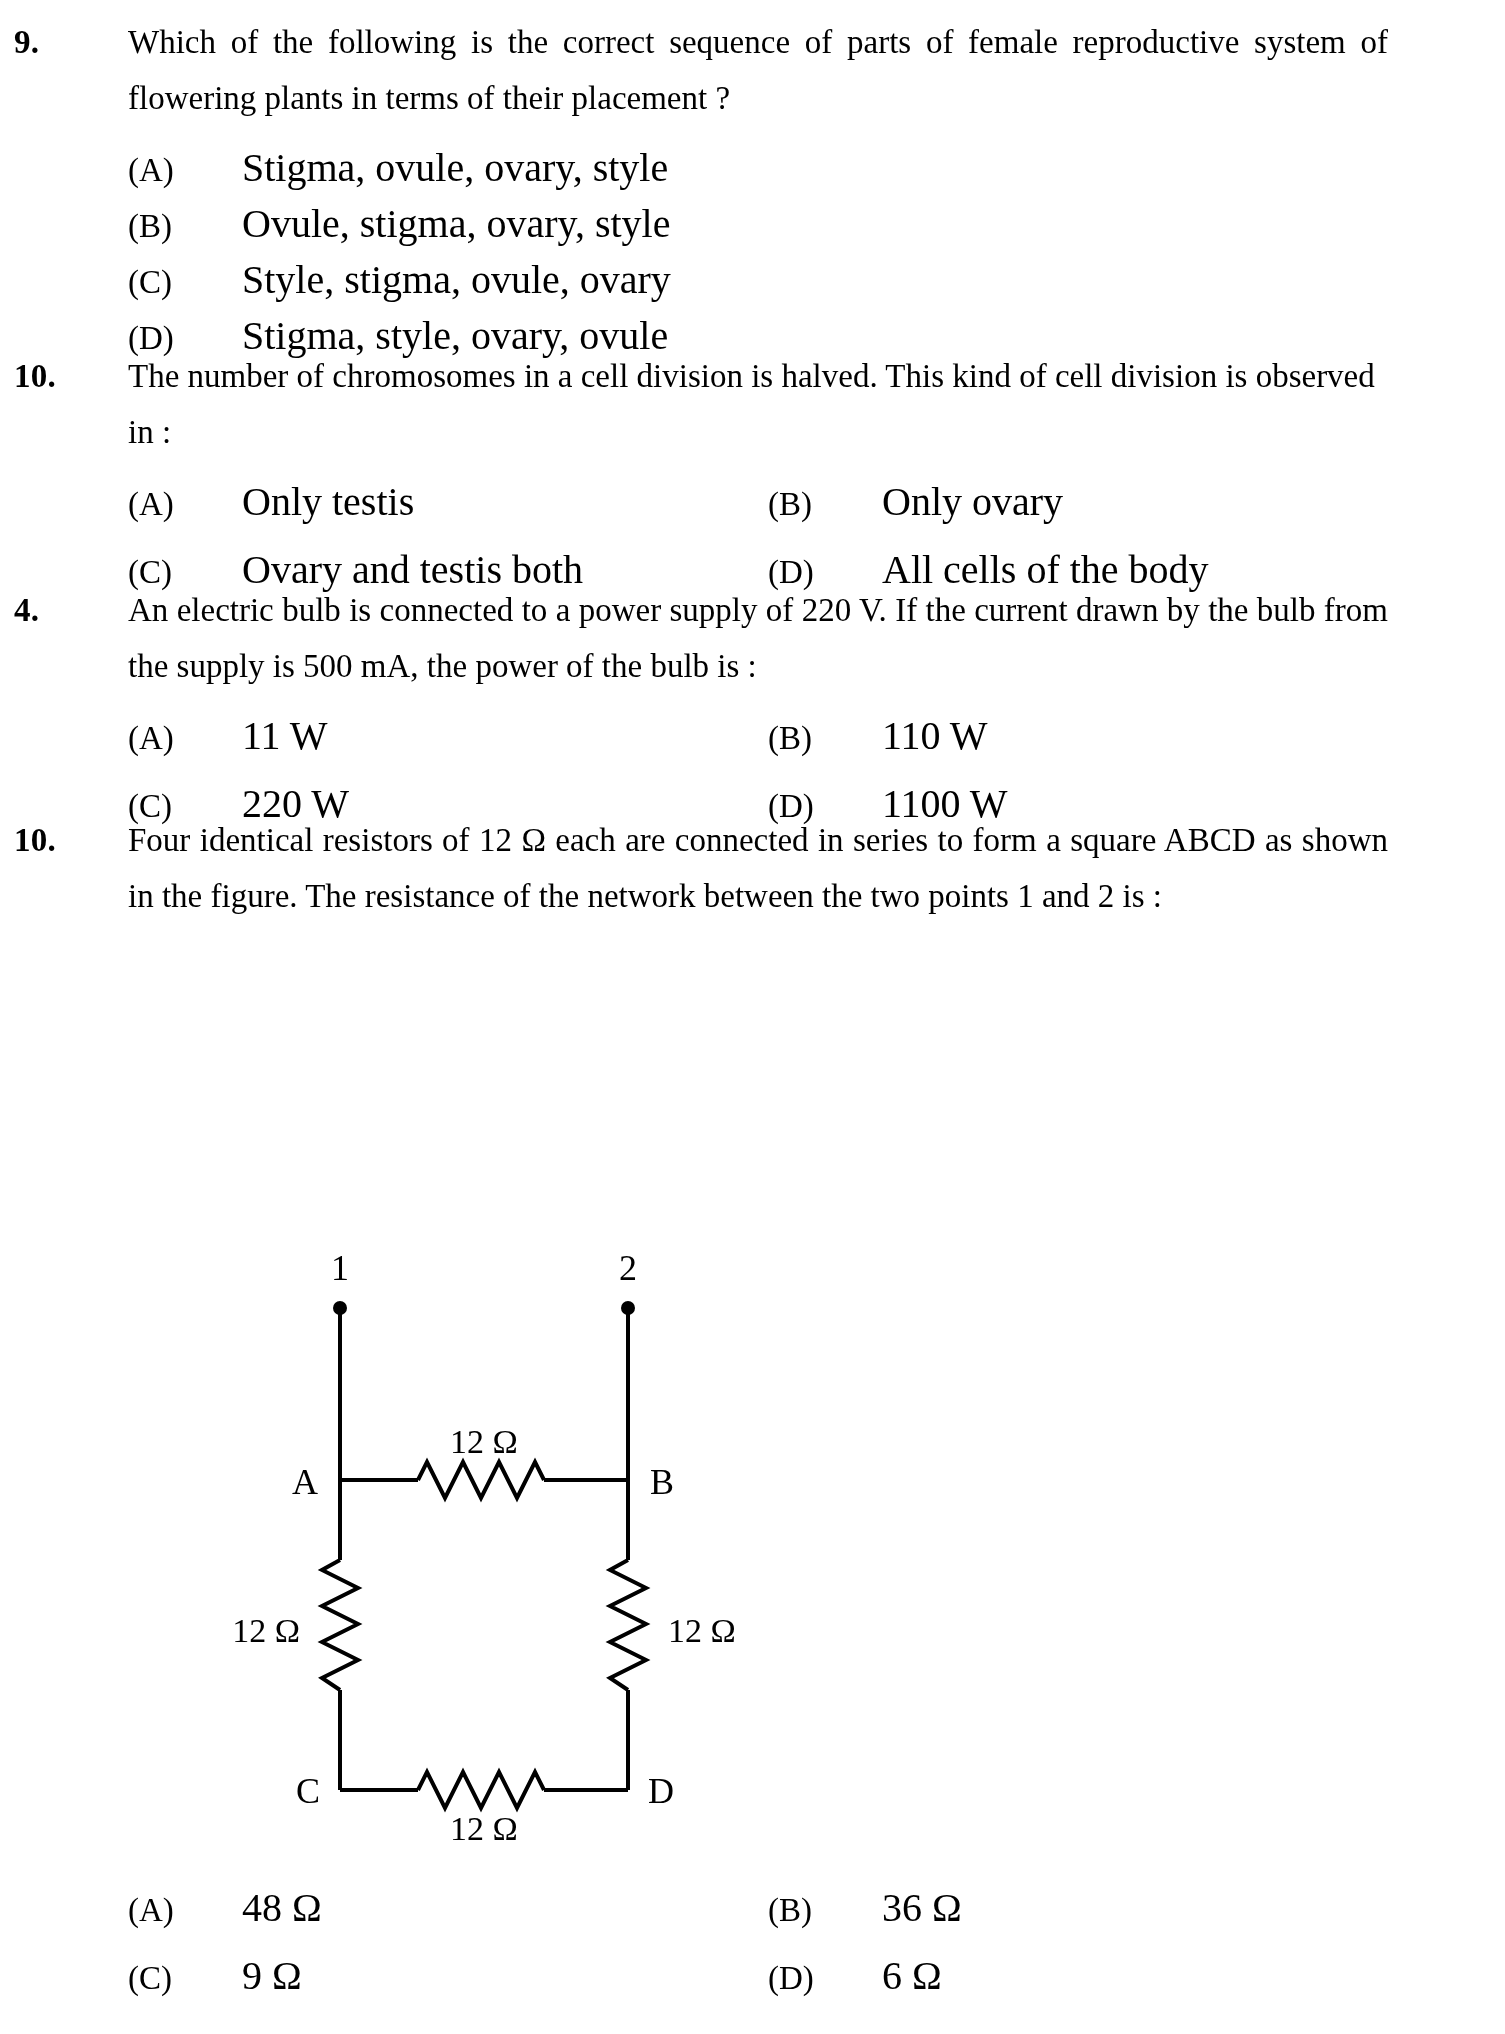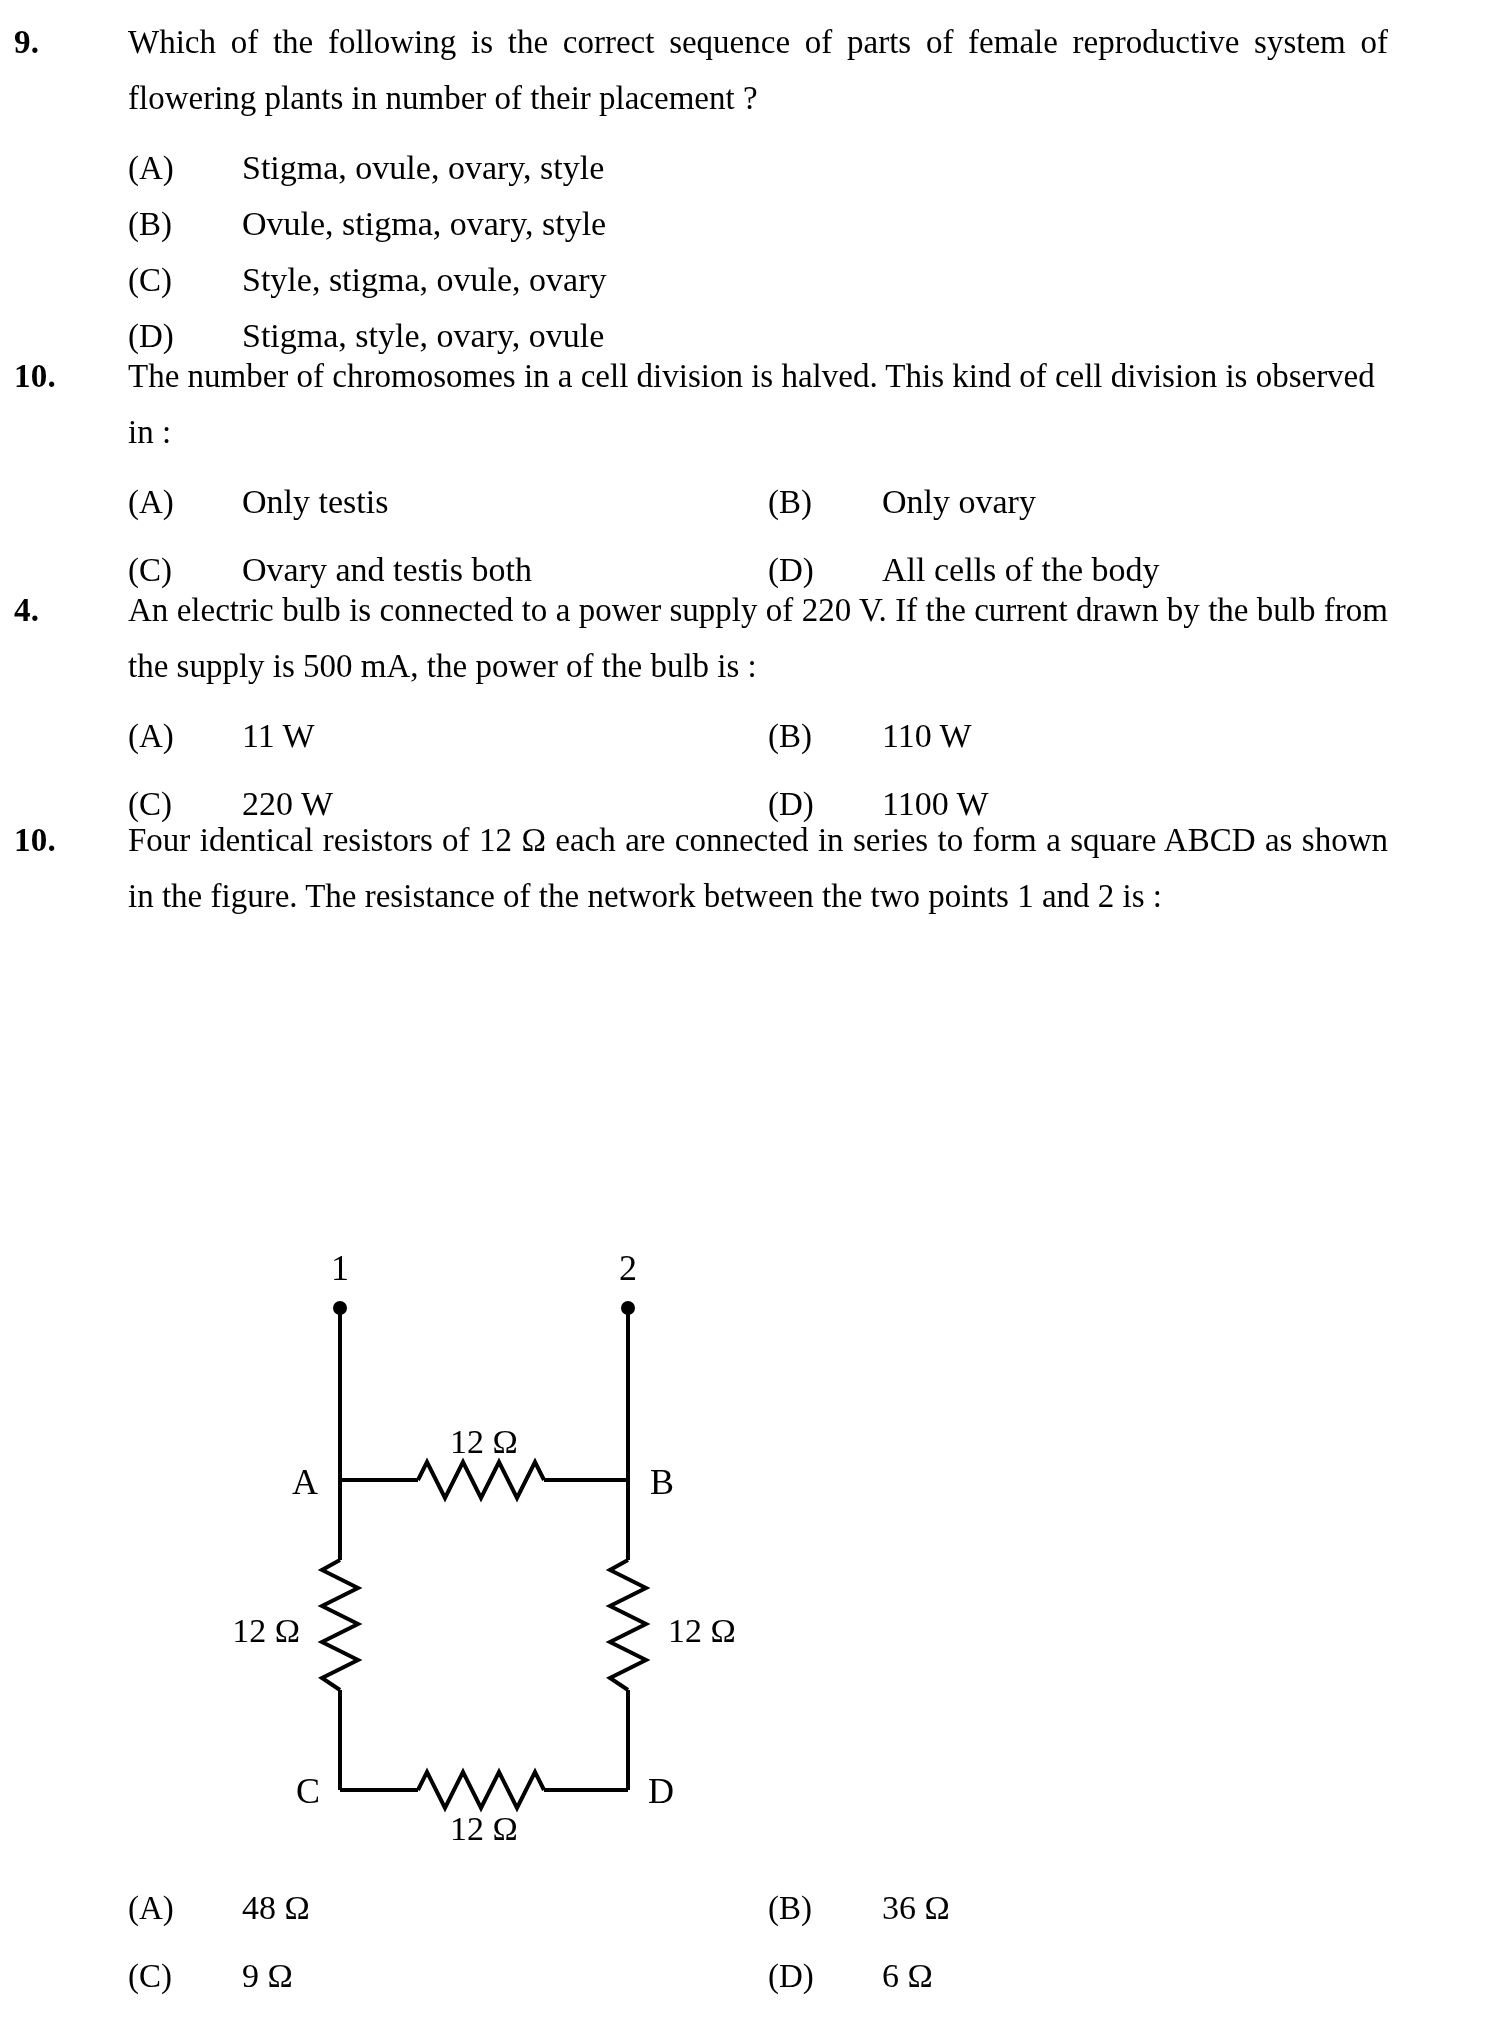--- a/index.html
+++ b/index.html
@@ -74,21 +74,21 @@
   .opt.col1 { left: 0px; }
   .opt.col2 { left: 640px; }
   .opt-tag {
     display: inline-block;
     width: 114px;
     font-size: 33px;
     line-height: 56px;
   }
   .opt-text {
     display: inline-block;
-    font-size: 34px;
+    font-size: 40px;
     line-height: 56px;
   }
   
   .opt-row.single { height: 56px; }
 
   
   .figure {
     position: absolute;
     left: 0;
     top: 0;
@@ -97,21 +97,21 @@
   .fig-svg { display: block; }
 </style>
 </head>
 <body>
 
 <div class="page">
 
   <div class="question" style="top:14px;">
     <div class="qnum">9.</div>
     <div class="qbody">
-      <p class="qtext">Which of the following is the correct sequence of parts of female reproductive system of flowering plants in number of their placement ?</p>
+      <p class="qtext">Which of the following is the correct sequence of parts of female reproductive system of flowering plants in terms of their placement ?</p>
       <div class="opts">
         <div class="opt-row single">
           <div class="opt col1">
             <span class="opt-tag">(A)</span><span class="opt-text">Stigma, ovule, ovary, style</span>
           </div>
         </div>
         <div class="opt-row single">
           <div class="opt col1">
             <span class="opt-tag">(B)</span><span class="opt-text">Ovule, stigma, ovary, style</span>
           </div>

